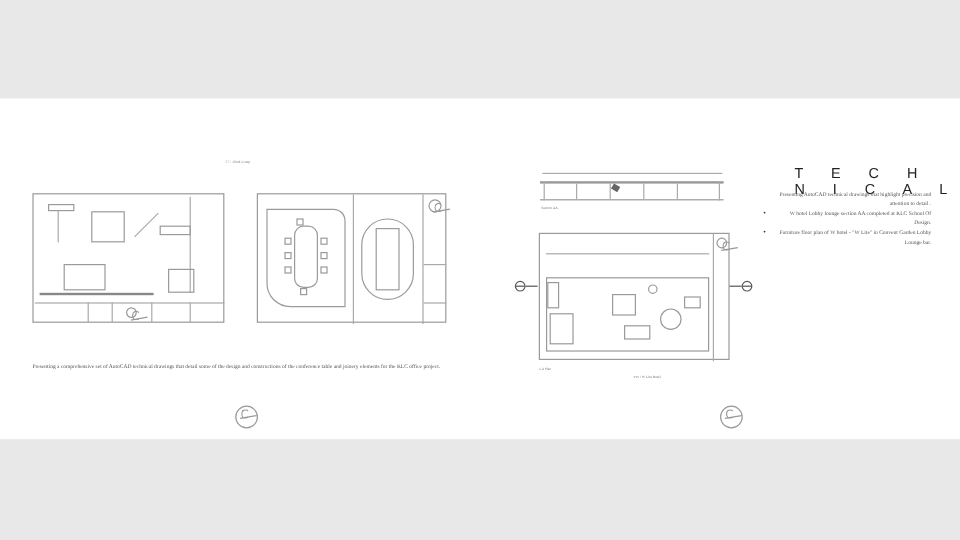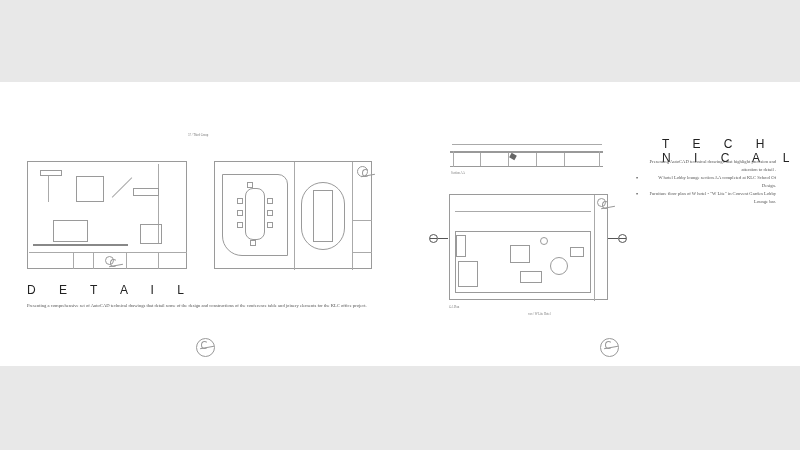--- a/index.html
+++ b/index.html
@@ -59,21 +59,20 @@
     <div class="box" style="left:52px;top:48px;width:6px;height:6px;"></div>
     <div class="box" style="left:52px;top:60px;width:6px;height:6px;"></div>
     <div class="box" style="left:35px;top:78px;width:6px;height:6px;"></div>
     <div class="box" style="left:86px;top:20px;width:44px;height:68px;border-radius:22px;"></div>
     <div class="box" style="left:98px;top:28px;width:20px;height:52px;"></div>
     <div class="logo" style="left:142px;top:4px;width:11px;height:11px;border-width:0.6px;"></div>
     <div class="ln" style="left:138px;top:58px;width:19px;height:1px;"></div>
     <div class="ln" style="left:138px;top:90px;width:19px;height:1px;"></div>
   </div>
 
-  <div class="abs heading" style="left:27px;top:201px;">D E T A I L</div>
   <div class="abs body-text" style="left:27px;top:220px;width:345px;">Presenting a comprehensive set of AutoCAD technical drawings that detail some of the design and constructions of the conference table and joinery elements for the KLC office project.</div>
 
   <div class="logo" style="left:196px;top:256px;"></div>
 
   <div class="abs sheet" style="left:450px;top:62px;width:153px;height:23px;border:none;">
     <div class="ln" style="left:2px;top:0;width:150px;height:1px;"></div>
     <div class="ln" style="left:0;top:7px;width:153px;height:2px;background:#999;"></div>
     <div class="ln" style="left:0;top:22px;width:153px;height:1px;background:#999;"></div>
     <div class="ln" style="left:3px;top:7px;width:1px;height:16px;"></div>
     <div class="ln" style="left:30px;top:9px;width:1px;height:13px;"></div>

